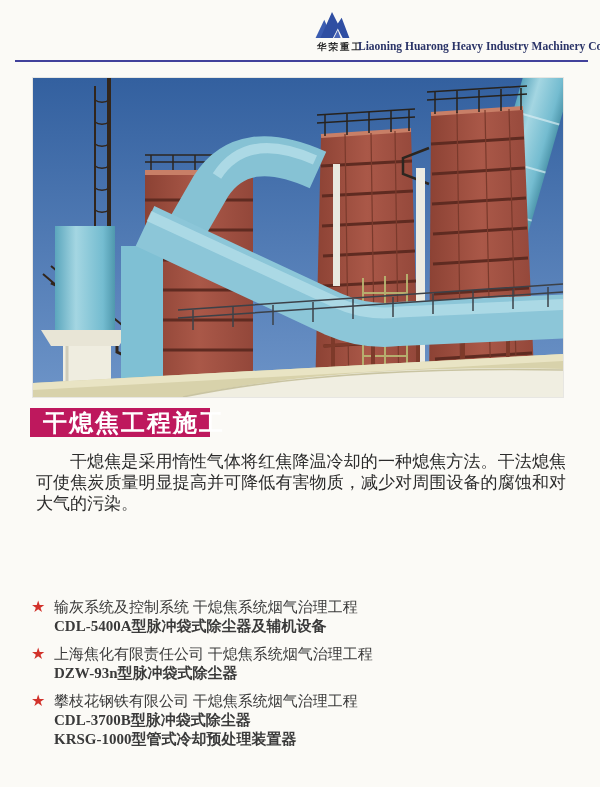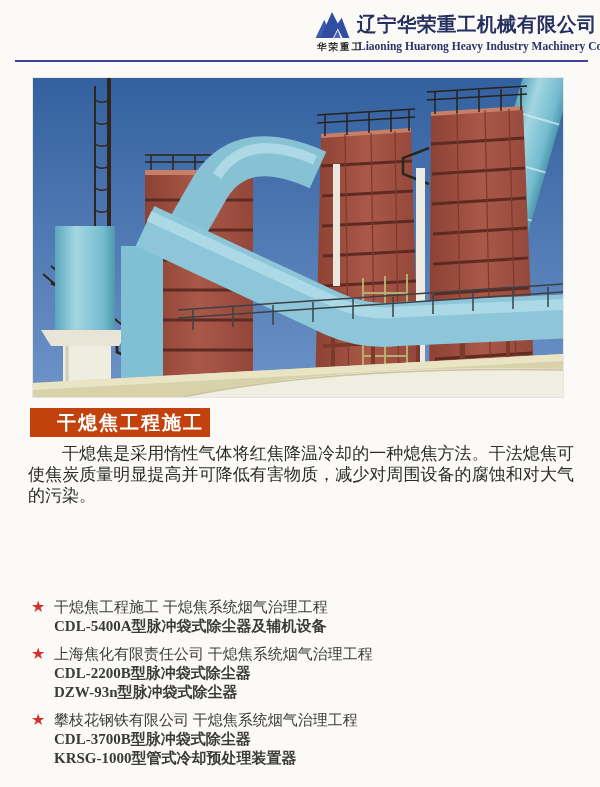--- a/index.html
+++ b/index.html
@@ -34,31 +34,31 @@
   }
   
   .photo {
     position:absolute; left:33px; top:78px; width:530px; height:319px;
     box-shadow:0 0 0 1px rgba(0,0,0,0.08);
   }
   .photo svg { display:block; }
   
   .section-banner {
     position:absolute; left:30px; top:408px; width:180px; height:29px;
-    background:#c2410c; color:#ffffff;
+    background:#be185d; color:#ffffff;
     font-family:"Liberation Sans","DejaVu Sans",sans-serif;
-    font-size:19px; font-weight:bold; letter-spacing:2px;
-    line-height:29px; padding-left:27px; white-space:nowrap;
+    font-size:24px; font-weight:bold; letter-spacing:2px;
+    line-height:29px; padding-left:13px; white-space:nowrap;
   }
   
   .body-text {
     position:absolute; left:28px; top:443px; width:546px;
     font-size:17px; line-height:21px; text-align:justify; color:#2b2b2b;
   }
-  .body-text p { margin:0; text-indent:2em; }
+  .body-text p { margin:8px; text-indent:2em; }
   
   .projects {
     position:absolute; left:33px; top:598px; width:540px;
     font-size:15px; line-height:19px; color:#3a3a3a;
   }
   .project { position:relative; padding-left:21px; margin-bottom:9px; }
   .project-star {
     position:absolute; left:-2px; top:-1px; color:#d2322b; font-size:16px;
     font-family:"DejaVu Sans","Liberation Sans",sans-serif;
   }
@@ -71,21 +71,20 @@
 <div class="page">
 
   <div class="logo-mark">
     <svg viewBox="0 0 40 30" width="40" height="29" aria-hidden="true">
       <path d="M3 28 L12 9 L16 18 L11 28 Z" fill="#3b5cb0"></path>
       <path d="M8 28 L20 1 L26 13 L30 7 L38 28 L31 28 L26 18 L21 28 Z" fill="#2f4ea2"></path>
       <path d="M22 28 L26 20 L29 28 Z" fill="#4a66b8"></path>
     </svg>
   </div>
   <div class="logo-caption">华荣重工</div>
-  <div class="company-zh">辽宁华荣重工机械有限公司</div>
   <div class="company-en">Liaoning Huarong Heavy Industry Machinery Co., Ltd</div>
   <div class="header-rule"></div>
 
   <div class="photo">
     <svg viewBox="0 0 530 319" width="530" height="319" preserveAspectRatio="none" aria-hidden="true">
       <defs>
         <linearGradient id="sky" x1="0" y1="0" x2="0" y2="1">
           <stop offset="0" stop-color="#33609f"></stop>
           <stop offset="1" stop-color="#6d94c8"></stop>
         </linearGradient>
@@ -191,28 +190,27 @@
   <div class="section-banner">干熄焦工程施工</div>
 
   <div class="body-text">
     <p>干熄焦是采用惰性气体将红焦降温冷却的一种熄焦方法。干法熄焦可使焦炭质量明显提高并可降低有害物质，减少对周围设备的腐蚀和对大气的污染。</p>
   </div>
 
   <div class="projects">
 
     <div class="project">
       <span class="project-star">★</span>
-      <div class="project-title">干熄焦工程施工 干熄焦系统烟气治理工程</div>
+      <div class="project-title">输灰系统及控制系统 干熄焦系统烟气治理工程</div>
       <div class="project-line">CDL-5400A型脉冲袋式除尘器及辅机设备</div>
     </div>
 
     <div class="project">
       <span class="project-star">★</span>
       <div class="project-title">上海焦化有限责任公司 干熄焦系统烟气治理工程</div>
-      <div class="project-line">CDL-2200B型脉冲袋式除尘器</div>
       <div class="project-line">DZW-93n型脉冲袋式除尘器</div>
     </div>
 
     <div class="project">
       <span class="project-star">★</span>
       <div class="project-title">攀枝花钢铁有限公司 干熄焦系统烟气治理工程</div>
       <div class="project-line">CDL-3700B型脉冲袋式除尘器</div>
       <div class="project-line">KRSG-1000型管式冷却预处理装置器</div>
     </div>
 

